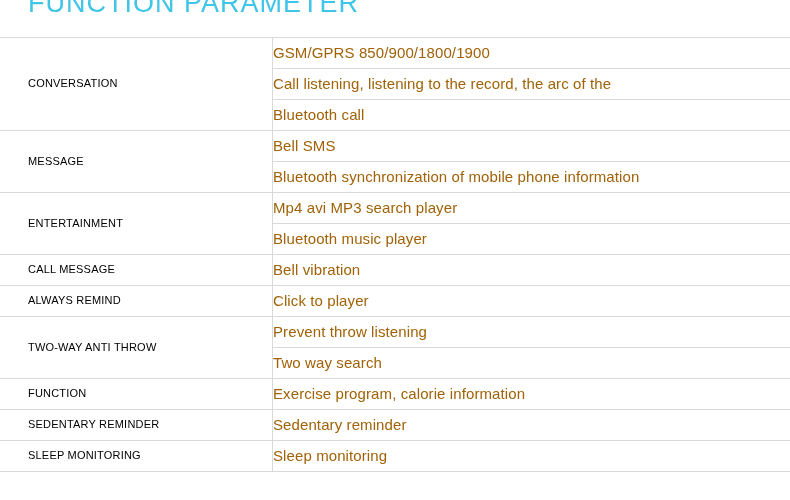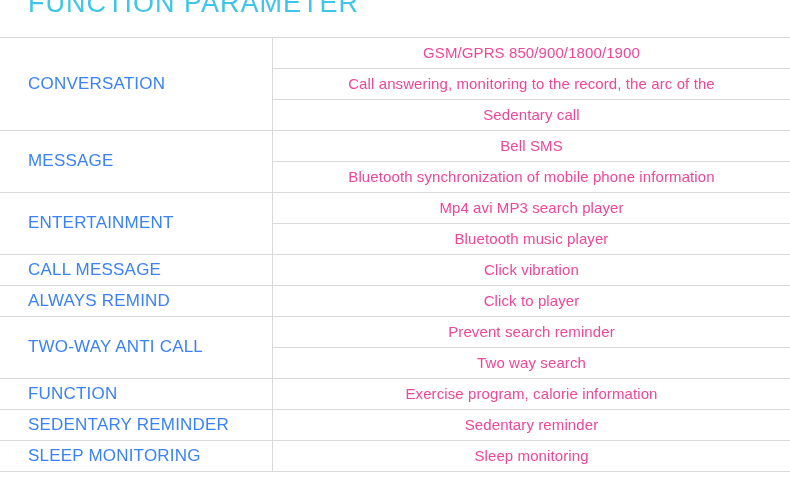--- a/index.html
+++ b/index.html
@@ -43,32 +43,31 @@
   }
   .spec-table td {
     border-top: 1px solid #d9d9d9;
     border-bottom: 1px solid #d9d9d9;
     padding: 0;
     vertical-align: middle;
   }
   td.cat {
     width: 244px;
     border-right: 1px solid #d9d9d9;
-    font-size: 17px;
-    color: #3b82f6;
+    font-size: 11px;
+    color: #000000;
     padding-left: 28px;
     letter-spacing: 0.2px;
     line-height: 1.2;
   }
   td.val {
     font-size: 15px;
-    color: #ec4899;
+    color: #a16207;
     letter-spacing: 0.1px;
     line-height: 1.2;
-    text-align: center;
   }
   .cat-inner, .val-inner {
     display: block;
   }
 </style>
 </head>
 <body>
 
 <div class="page">
 
@@ -80,26 +79,26 @@
       <tr>
         <td class="cat" rowspan="3">
             <span class="cat-inner">CONVERSATION</span>
           </td>
         <td class="val">
             <span class="val-inner">GSM/GPRS 850/900/1800/1900</span>
           </td>
       </tr>
       <tr>
         <td class="val">
-            <span class="val-inner">Call answering, monitoring to the record, the arc of the</span>
+            <span class="val-inner">Call listening, listening to the record, the arc of the</span>
           </td>
       </tr>
       <tr>
         <td class="val">
-            <span class="val-inner">Sedentary call</span>
+            <span class="val-inner">Bluetooth call</span>
           </td>
       </tr>
 
       <tr>
         <td class="cat" rowspan="2">
             <span class="cat-inner">MESSAGE</span>
           </td>
         <td class="val">
             <span class="val-inner">Bell SMS</span>
           </td>
@@ -122,39 +121,39 @@
         <td class="val">
             <span class="val-inner">Bluetooth music player</span>
           </td>
       </tr>
 
       <tr>
         <td class="cat">
             <span class="cat-inner">CALL MESSAGE</span>
           </td>
         <td class="val">
-            <span class="val-inner">Click vibration</span>
+            <span class="val-inner">Bell vibration</span>
           </td>
       </tr>
 
       <tr>
         <td class="cat">
             <span class="cat-inner">ALWAYS REMIND</span>
           </td>
         <td class="val">
             <span class="val-inner">Click to player</span>
           </td>
       </tr>
 
       <tr>
         <td class="cat" rowspan="2">
-            <span class="cat-inner">TWO-WAY ANTI CALL</span>
+            <span class="cat-inner">TWO-WAY ANTI THROW</span>
           </td>
         <td class="val">
-            <span class="val-inner">Prevent search reminder</span>
+            <span class="val-inner">Prevent throw listening</span>
           </td>
       </tr>
       <tr>
         <td class="val">
             <span class="val-inner">Two way search</span>
           </td>
       </tr>
 
       <tr>
         <td class="cat">

